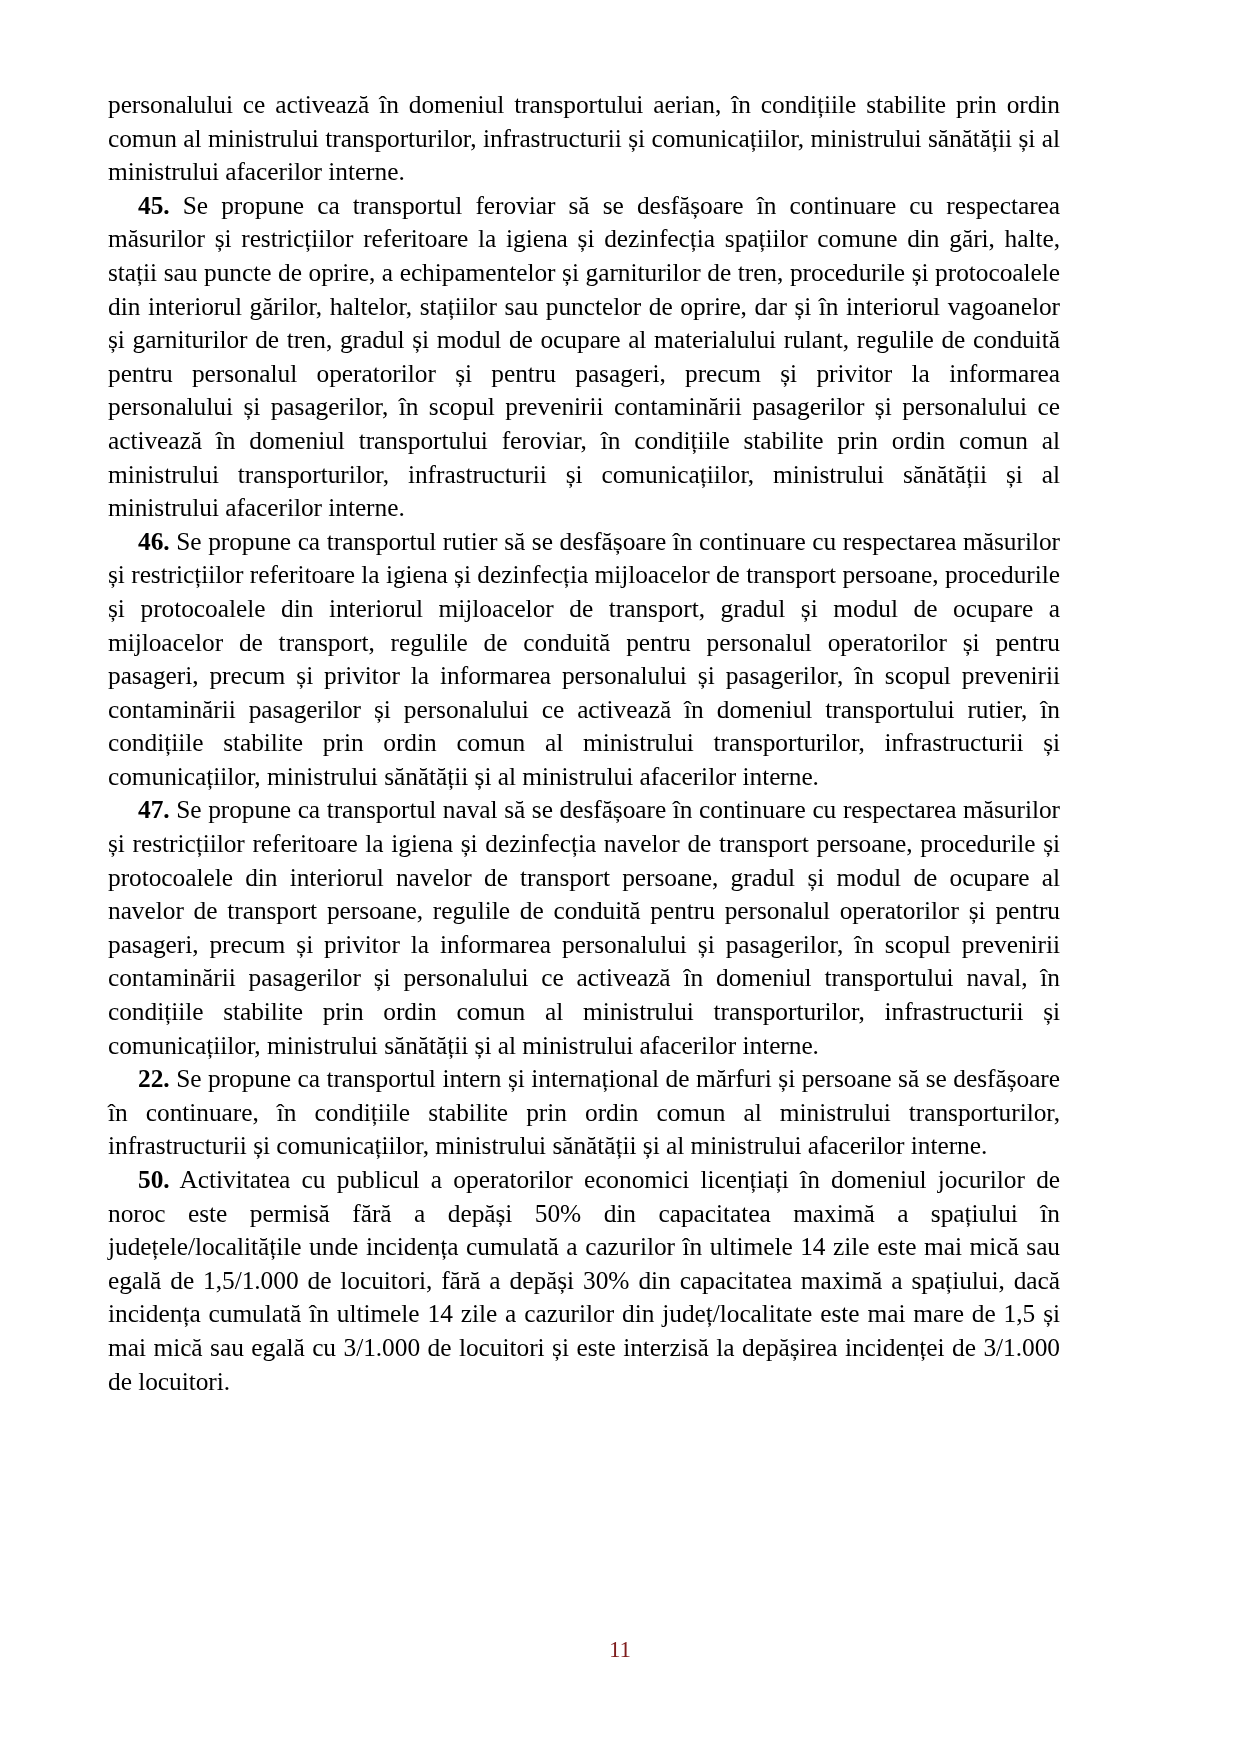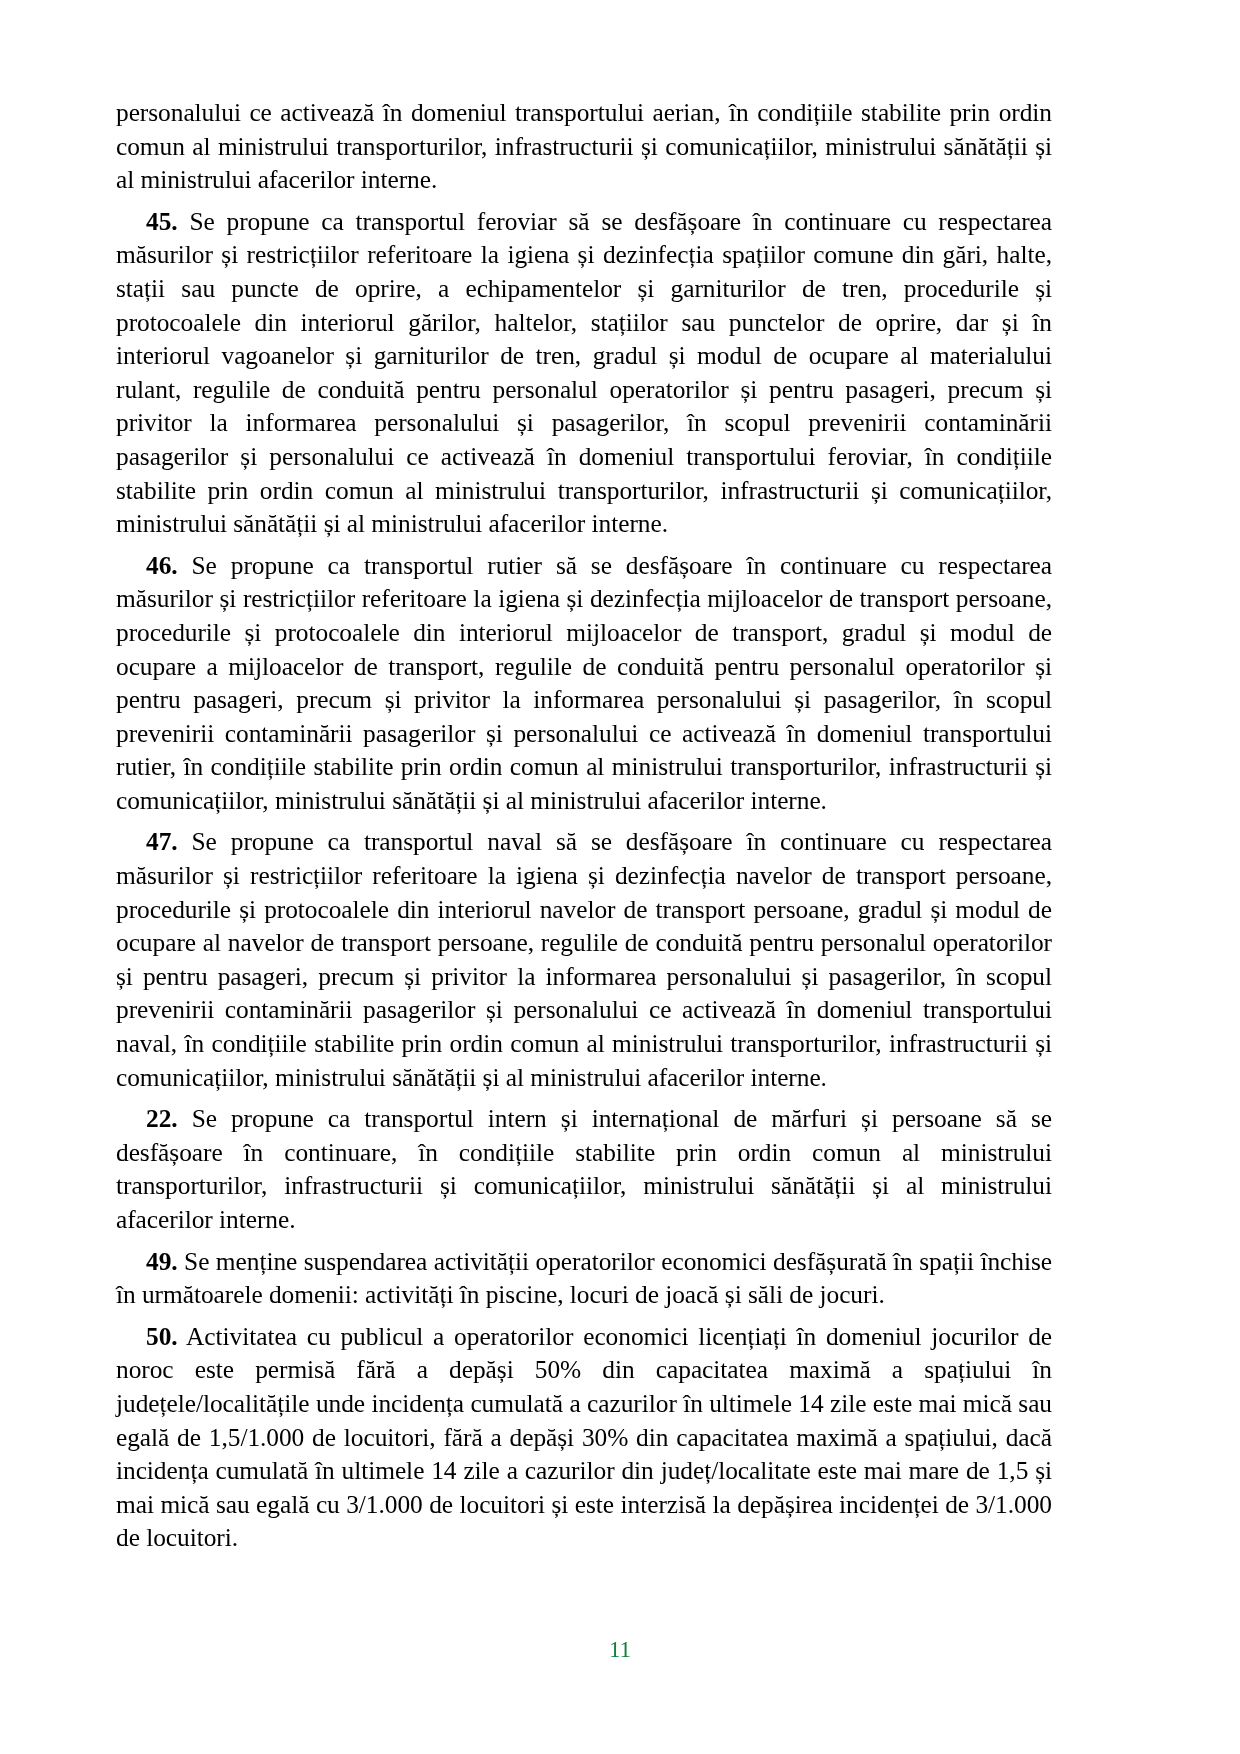--- a/index.html
+++ b/index.html
@@ -19,21 +19,21 @@
     box-sizing: border-box;
     overflow: hidden;
   }
   .content {
     position: absolute;
     left: 108px;
     top: 88px;
     width: 952px;
   }
   p.para {
-    margin: 8px;
+    margin: 0;
     padding: 0;
     text-align: justify;
     text-justify: inter-word;
     font-size: 25.4px;
     line-height: 33.6px;
     letter-spacing: -0.05px;
     word-spacing: 0px;
     hyphens: none;
     -webkit-hyphens: none;
   }
@@ -48,21 +48,21 @@
   }
   .page-number {
     position: absolute;
     left: 0;
     top: 1636px;
     width: 1240px;
     text-align: center;
     font-size: 23px;
     line-height: 28px;
     font-family: "Liberation Serif", "DejaVu Serif", serif;
-    color: #15803d;
+    color: #7f1d1d;
   }
 </style>
 </head>
 <body>
 
 <div class="page">
 
   <div class="content">
 
     <p class="para cont">
@@ -78,23 +78,20 @@
     </p>
 
     <p class="para indent">
       <span class="num">47.</span><span> </span><span>Se propune ca transportul naval să se desfășoare în continuare cu respectarea măsurilor și restricțiilor referitoare la igiena și dezinfecția navelor de transport persoane, procedurile și protocoalele din interiorul navelor de transport persoane, gradul și modul de ocupare al navelor de transport persoane, regulile de conduită pentru personalul operatorilor și pentru pasageri, precum și privitor la informarea personalului și pasagerilor, în scopul prevenirii contaminării pasagerilor și personalului ce activează în domeniul transportului naval, în condițiile stabilite prin ordin comun al ministrului transporturilor, infrastructurii și comunicațiilor, ministrului sănătății și al ministrului afacerilor interne.</span>
     </p>
 
     <p class="para indent">
       <span class="num">22.</span><span> </span><span>Se propune ca transportul intern și internațional de mărfuri și persoane să se desfășoare în continuare, în condițiile stabilite prin ordin comun al ministrului transporturilor, infrastructurii și comunicațiilor, ministrului sănătății și al ministrului afacerilor interne.</span>
     </p>
 
-    <p class="para indent">
-      <span class="num">49.</span><span> </span><span>Se menține suspendarea activității operatorilor economici desfășurată în spații închise în următoarele domenii: activități în piscine, locuri de joacă și săli de jocuri.</span>
-    </p>
 
     <p class="para indent">
       <span class="num">50.</span><span> </span><span> Activitatea cu publicul a operatorilor economici licențiați în domeniul jocurilor de noroc este permisă fără a depăși 50% din capacitatea maximă a spațiului în județele/localitățile unde incidența cumulată a cazurilor în ultimele 14 zile este mai mică sau egală de 1,5/1.000 de locuitori, fără a depăși 30% din capacitatea maximă a spațiului, dacă incidența cumulată în ultimele 14 zile a cazurilor din județ/localitate este mai mare de 1,5 și mai mică sau egală cu 3/1.000 de locuitori și este interzisă la depășirea incidenței de 3/1.000 de locuitori.</span>
     </p>
 
   </div>
 
   <div class="page-number">11</div>
 
 </div>

